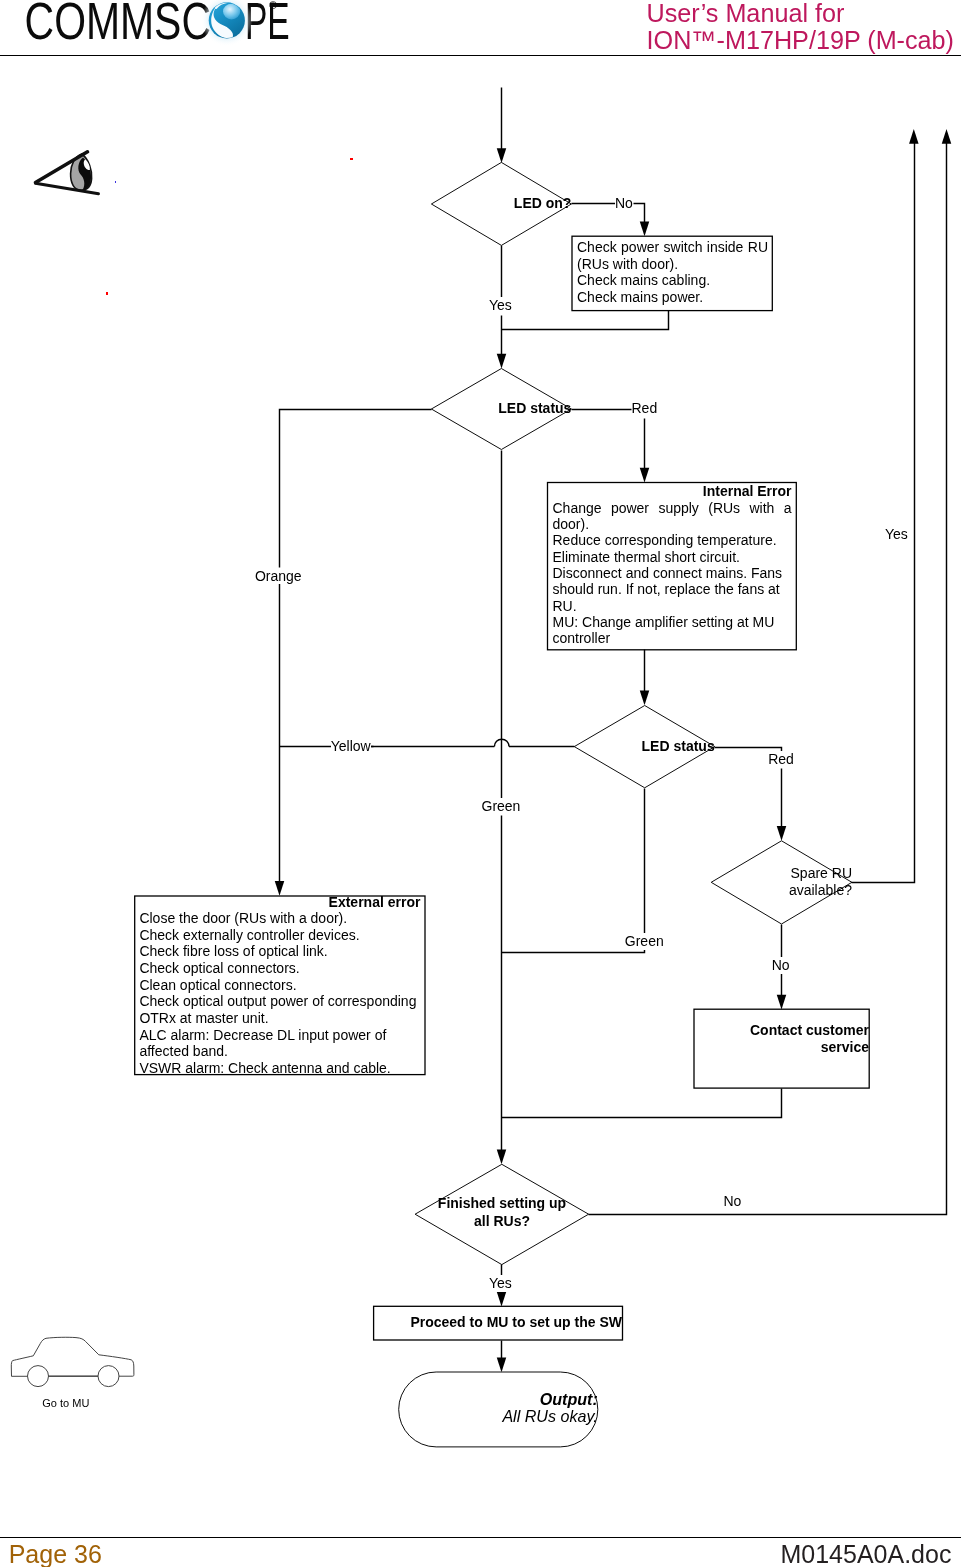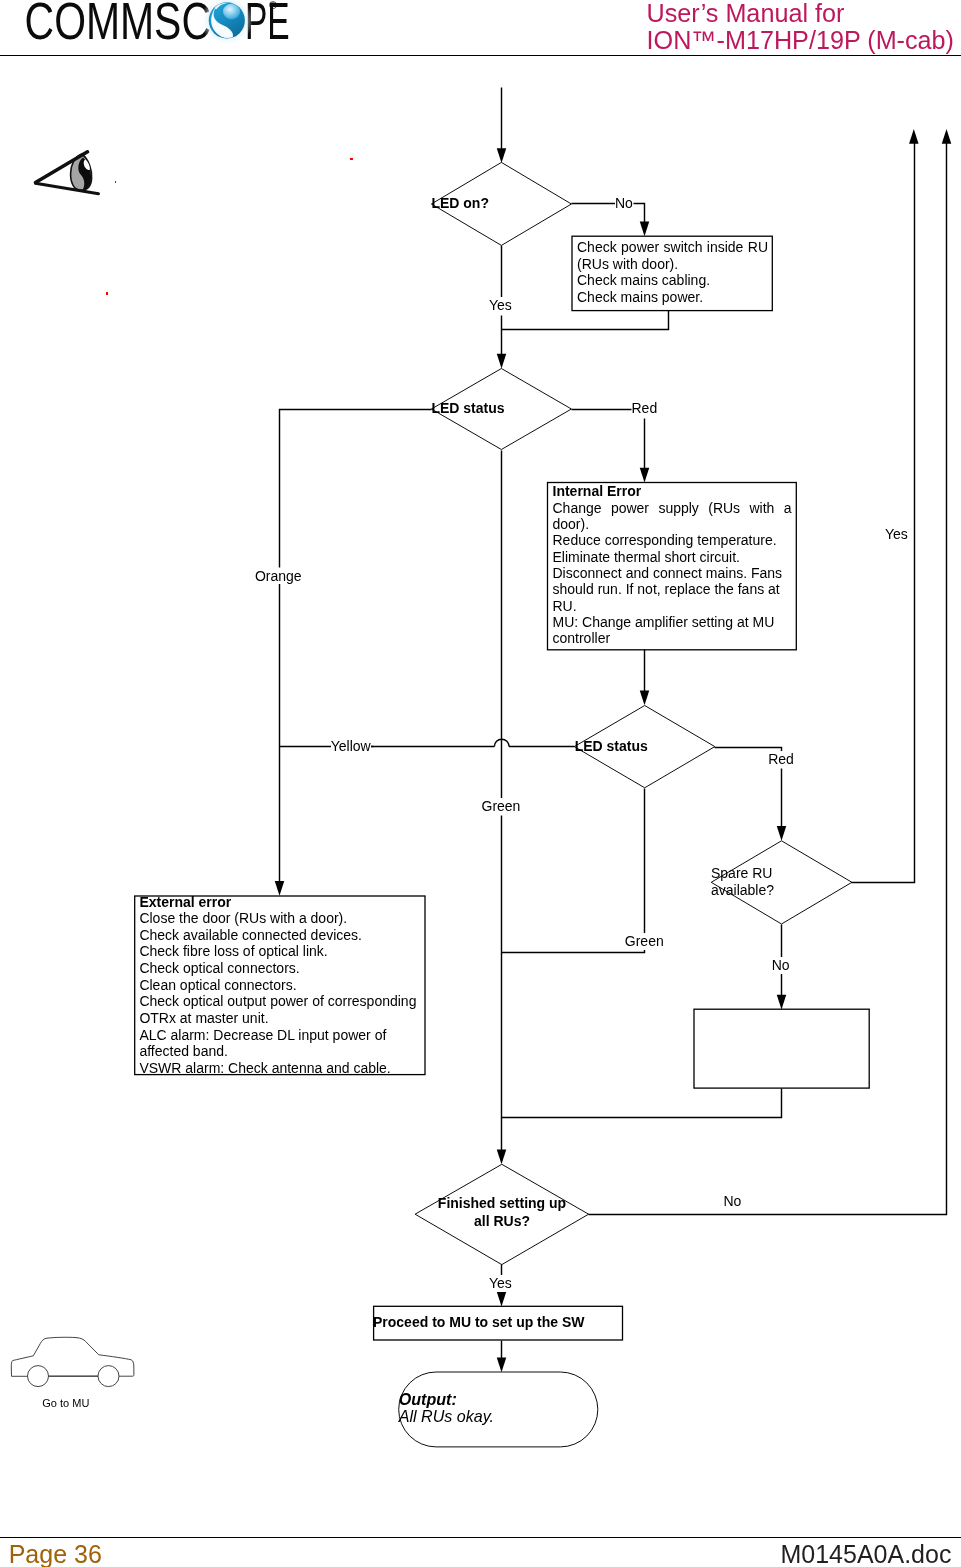--- a/index.html
+++ b/index.html
@@ -23,21 +23,21 @@
   
   #ftr-rule{position:absolute;left:0;top:1537px;width:961px;height:1px;background:#000;}
   #ftr-left{position:absolute;left:8.7px;top:1541.5px;font-size:25px;line-height:25px;color:#a16207;}
   #ftr-right{position:absolute;right:9.6px;top:1541.5px;font-size:25px;line-height:25px;color:#231f20;}
 
   
   #flow{position:absolute;left:0;top:0;width:961px;height:1567px;}
   #flow svg{position:absolute;left:0;top:0;}
   .fl-txt{position:absolute;font-size:14px;line-height:16.65px;color:#000;}
   .fl-b{font-weight:bold;}
-  .fl-c{text-align:left;}
+  .fl-c{text-align:right;}
   .fl-j{text-align:justify;}
   .fl-lbl{position:absolute;font-size:14px;line-height:16.65px;color:#000;white-space:nowrap;background:#fff;}
   #car-label{position:absolute;font-size:11px;line-height:16px;}
 </style>
 </head>
 <body>
 
 <div class="page">
 
   <div id="header">
@@ -202,29 +202,33 @@
       <div class="fl-j">Change power supply (RUs with a door).</div>
       <div>Reduce corresponding temperature.</div>
       <div>Eliminate thermal short circuit.</div>
       <div>Disconnect and connect mains. Fans should run. If not, replace the fans at RU.</div>
       <div>MU: Change amplifier setting at MU controller</div>
     </div>
 
     <div class="fl-txt" style="left:139.4px;top:893.5px;width:281px;">
       <div class="fl-b fl-c">External error</div>
       <div>Close the door (RUs with a door).</div>
-      <div>Check available connected devices.</div>
+      <div>Check externally controller devices.</div>
       <div>Check fibre loss of optical link.</div>
       <div>Check optical connectors.</div>
       <div>Clean optical connectors.</div>
       <div>Check optical output power of corresponding OTRx at master unit.</div>
       <div>ALC alarm: Decrease DL input power of affected band.</div>
       <div>VSWR alarm: Check antenna and cable.</div>
     </div>
 
+    <div class="fl-txt fl-b fl-c" style="left:694px;top:1022.1px;width:175px;line-height:17.3px;">
+      <div>Contact customer</div>
+      <div>service</div>
+    </div>
 
     <div class="fl-txt fl-b fl-c" style="left:373px;top:1314px;width:249px;">Proceed to MU to set up the SW</div>
 
     <div class="fl-txt fl-c" style="left:398.7px;top:1390.5px;width:199.1px;font-size:16.1px;line-height:17.9px;font-style:italic;">
       <div class="fl-b">Output:</div>
       <div>All RUs okay.</div>
     </div>
 
     <div class="fl-lbl" style="left:614.9px;top:195.0px;">No</div>
     <div class="fl-lbl" style="left:489px;top:297.2px;">Yes</div>

